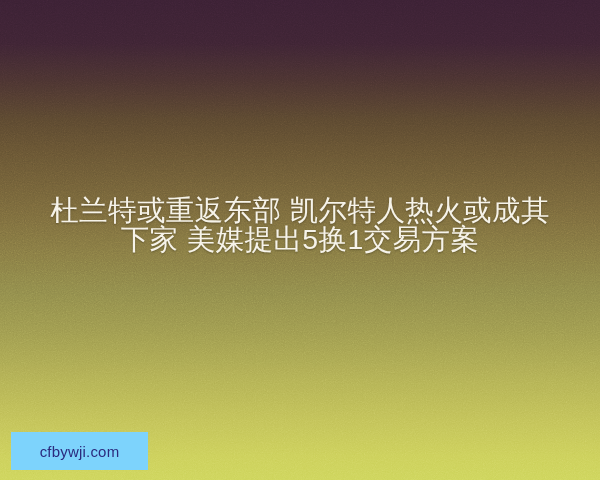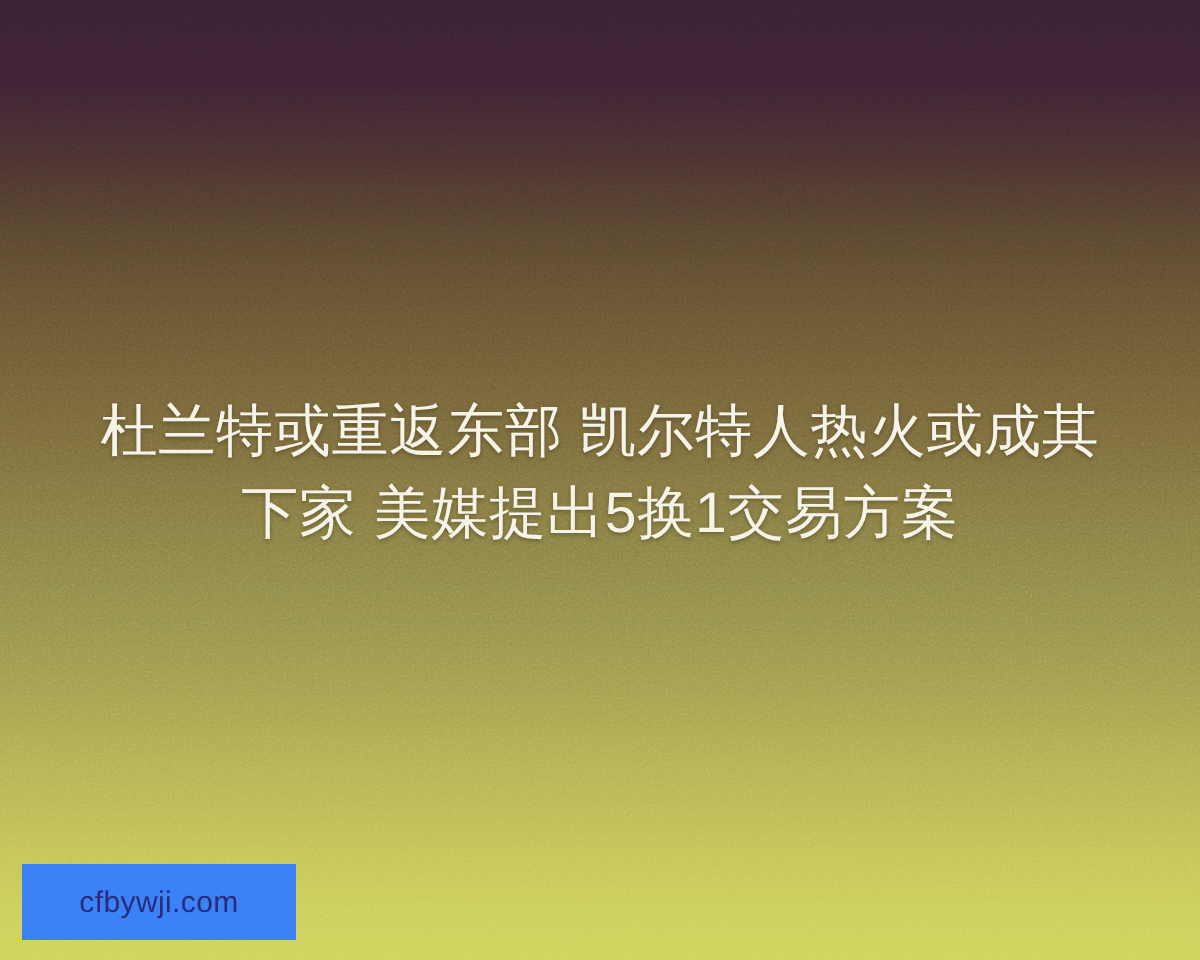--- a/index.html
+++ b/index.html
@@ -52,35 +52,35 @@
   .headline {
     position: absolute;
     left: 0;
     right: 0;
     top: 196px;
     padding: 0 28px;
     box-sizing: border-box;
     text-align: center;
     color: #f6f3e9;
     font-size: 28.5px;
-    line-height: 41px;
+    line-height: 29px;
     font-weight: 400;
     letter-spacing: 0.4px;
     white-space: pre-line;
     text-shadow: 0 1px 2px rgba(30, 24, 10, 0.35);
   }
 
   
   .watermark-badge {
     position: absolute;
     left: 11px;
     top: 432px;
     width: 137px;
     height: 38px;
-    background: #3b82f6;
+    background: #7dd3fc;
     display: flex;
     align-items: center;
     justify-content: center;
   }
 
   .watermark-badge .wm-text {
     color: #2b2b7e;
     font-size: 15px;
     font-weight: 400;
     letter-spacing: 0.2px;

